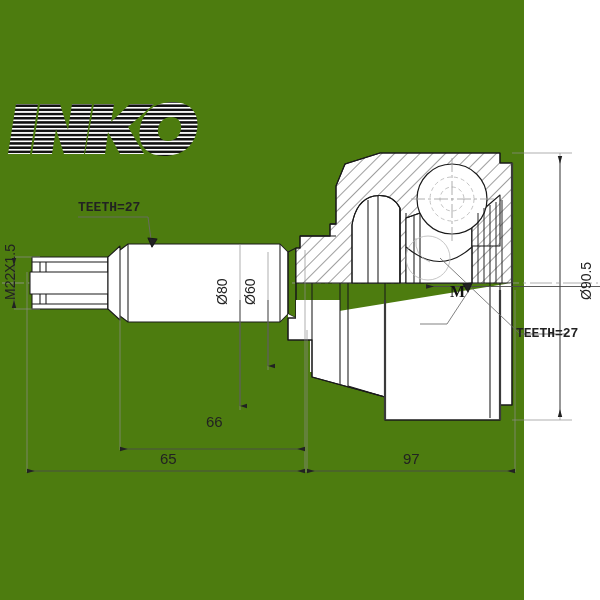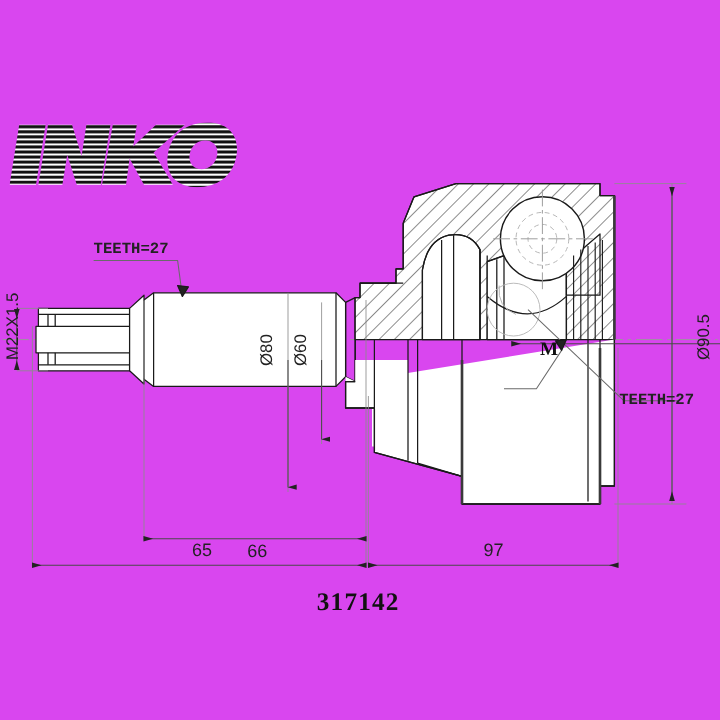--- a/index.html
+++ b/index.html
@@ -1,18 +1,18 @@
 <!DOCTYPE html>
 <html><head>
 <meta charset="utf-8">
 <style>
   html,body{margin:0;padding:0;background:#fff;}
   body{width:600px;height:600px;overflow:hidden;
        font-family:"Liberation Serif",serif;}
-  #stage{position:relative;width:600px;height:600px;background:#d946ef;}
+  #stage{position:relative;width:524px;height:600px;background:#4d7c0f;}
   svg.drw{position:absolute;left:0;top:0;width:600px;height:600px;}
   .lbl{position:absolute;font-family:"Liberation Serif",serif;color:#1a1a1a;white-space:nowrap;}
   .dimtxt{font-family:"Liberation Sans",sans-serif;font-size:15px;color:#222;}
   .teeth{font-family:"Liberation Mono",monospace;font-size:13px;font-weight:bold;letter-spacing:0px;color:#222;}
   .mlbl{font-family:"Liberation Serif",serif;font-size:16px;font-weight:bold;color:#111;}
   .dia{font-family:"Liberation Sans",sans-serif;font-size:14px;color:#222;}
   .rot90{transform:rotate(-90deg);transform-origin:left top;}
   .partno{font-family:"Liberation Serif",serif;font-size:21px;font-weight:bold;letter-spacing:1px;color:#111;}
   #logo{position:absolute;left:8px;top:96px;width:190px;height:66px;}
 </style>
@@ -240,21 +240,20 @@
   <div class="lbl teeth" style="left:516px;top:326px;">TEETH=27</div>
 
   <div class="lbl dia rot90" style="left:214px;top:305px;">Ø80</div>
 
   <div class="lbl dia rot90" style="left:242px;top:305px;">Ø60</div>
 
   <div class="lbl dia rot90" style="left:578px;top:300px;">Ø90.5</div>
 
   <div class="lbl dia rot90" style="left:2px;top:300px;">M22X1.5</div>
 
-  <div class="lbl dimtxt" style="left:206px;top:451px;">66</div>
+  <div class="lbl dimtxt" style="left:206px;top:413px;">66</div>
 
   <div class="lbl dimtxt" style="left:160px;top:450px;">65</div>
 
   <div class="lbl dimtxt" style="left:403px;top:450px;">97</div>
 
-  <div class="lbl partno" style="left:264px;top:489px;">317142</div>
 
 </div>
 
 </body></html>

